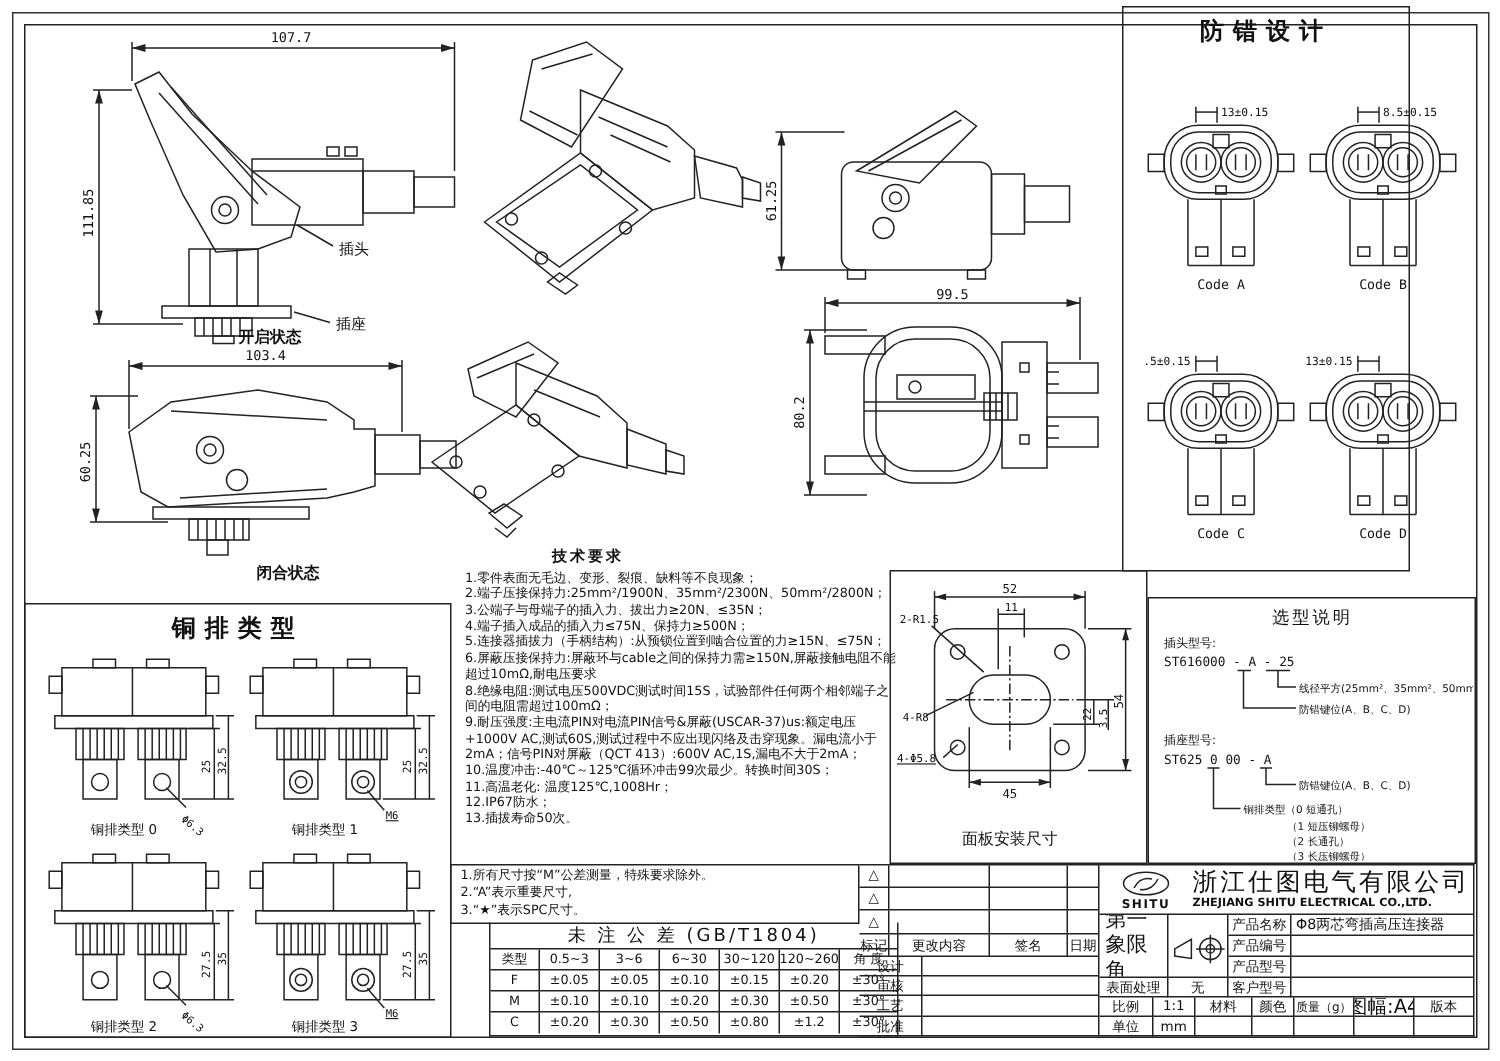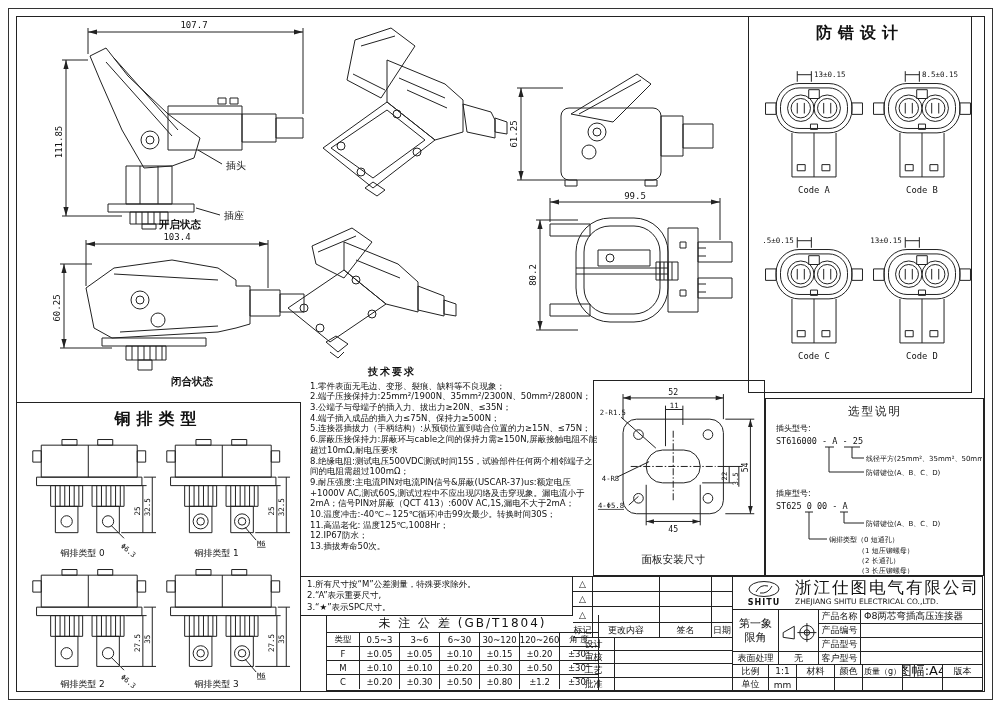--- a/index.html
+++ b/index.html
@@ -188,21 +188,21 @@
     <rect x="128" y="72" width="22" height="18"></rect>
       <path d="M132,72 V90 M136,72 V90 M140,72 V90 M144,72 V90"></path>
     <rect x="140" y="38" width="30" height="84"></rect>
       <rect x="152" y="52" width="6" height="6"></rect>
       <rect x="152" y="100" width="6" height="6"></rect>
     <rect x="170" y="52" width="34" height="20"></rect>
       <rect x="170" y="88" width="34" height="20"></rect>
     <path d="M170,58 h8 M170,66 h8 M170,94 h8 M170,102 h8"></path>
   </svg>
 
-  <div class="pbox" style="left:748px;top:16px;width:224px;height:377px">
+  <div class="pbox" style="left:748px;top:4px;width:192px;height:377px">
     <div class="ptitle" style="margin-top:6px">防错设计</div>
   </div>
 
   <svg class="abs" style="left:762px;top:52px" width="104" height="160" viewBox="0 0 118 162">
     <line x1="40" y1="16" x2="56" y2="16"></line>
       <line x1="40" y1="12" x2="40" y2="24"></line>
       <line x1="56" y1="12" x2="56" y2="24"></line>
     <text x="59" y="19" font-size="8.5">13±0.15</text>
     <rect x="16" y="26" width="86" height="56" rx="26"></rect>
       <rect x="21" y="31" width="76" height="46" rx="21"></rect>
@@ -582,26 +582,26 @@
     <div class="row" style="height:33px;border-bottom:1px solid #222;box-sizing:border-box">
       <div style="width:62px;display:flex;flex-direction:column;align-items:center;justify-content:center">
         <svg width="36" height="18" viewBox="0 0 36 18">
           <ellipse cx="18" cy="9" rx="15" ry="7.5"></ellipse>
           <path d="M10,12 Q14,4 22,6 M14,13 Q22,14 26,6"></path>
         </svg>
         <div style="font-size:8px;font-weight:bold;letter-spacing:1px">SHITU</div>
       </div>
       <div style="flex:1;display:flex;flex-direction:column;justify-content:center">
         <div style="font-size:16.5px;font-weight:normal;letter-spacing:2px;line-height:1">浙江仕图电气有限公司</div>
-        <div style="font-size:7.5px;font-weight:normal;margin-top:1px">ZHEJIANG SHITU ELECTRICAL CO.,LTD.</div>
+        <div style="font-size:7.5px;font-weight:bold;margin-top:1px">ZHEJIANG SHITU ELECTRICAL CO.,LTD.</div>
       </div>
     </div>
 
     <div class="row" style="height:42px">
-      <div class="cell cjk" style="width:46px;font-size:11px;text-align:center;white-space:normal;line-height:1.2;padding:0 4px">第一象限角</div>
+      <div class="cell cjk" style="width:46px;font-size:14px;text-align:left;white-space:normal;line-height:1.2;padding:0 4px">第一象限角</div>
       <div class="cell" style="width:40px">
         <svg width="38" height="26" viewBox="0 0 48 30">
           <path d="M4,17 L18,9 V25 L4,23 Z"></path>
           <circle cx="34" cy="17" r="9"></circle>
             <circle cx="34" cy="17" r="3.5"></circle>
           <line x1="22" y1="17" x2="46" y2="17"></line>
             <line x1="34" y1="5" x2="34" y2="29"></line>
         </svg>
       </div>
       <div style="flex:1;display:flex;flex-direction:column">

